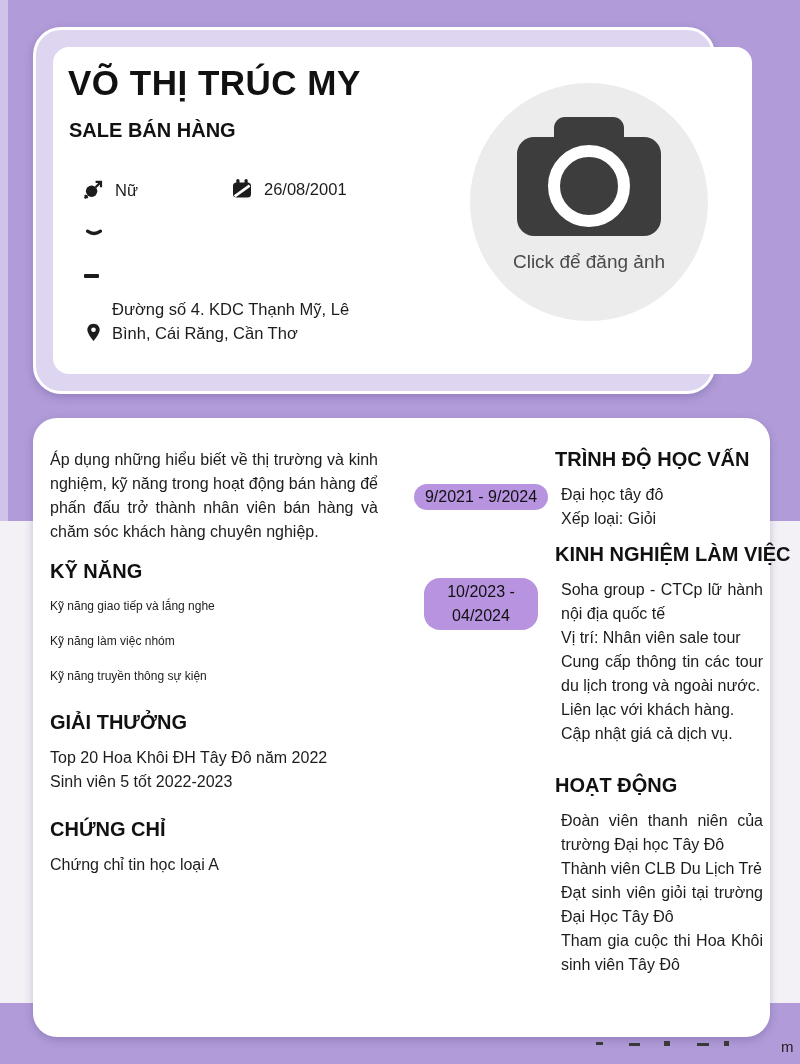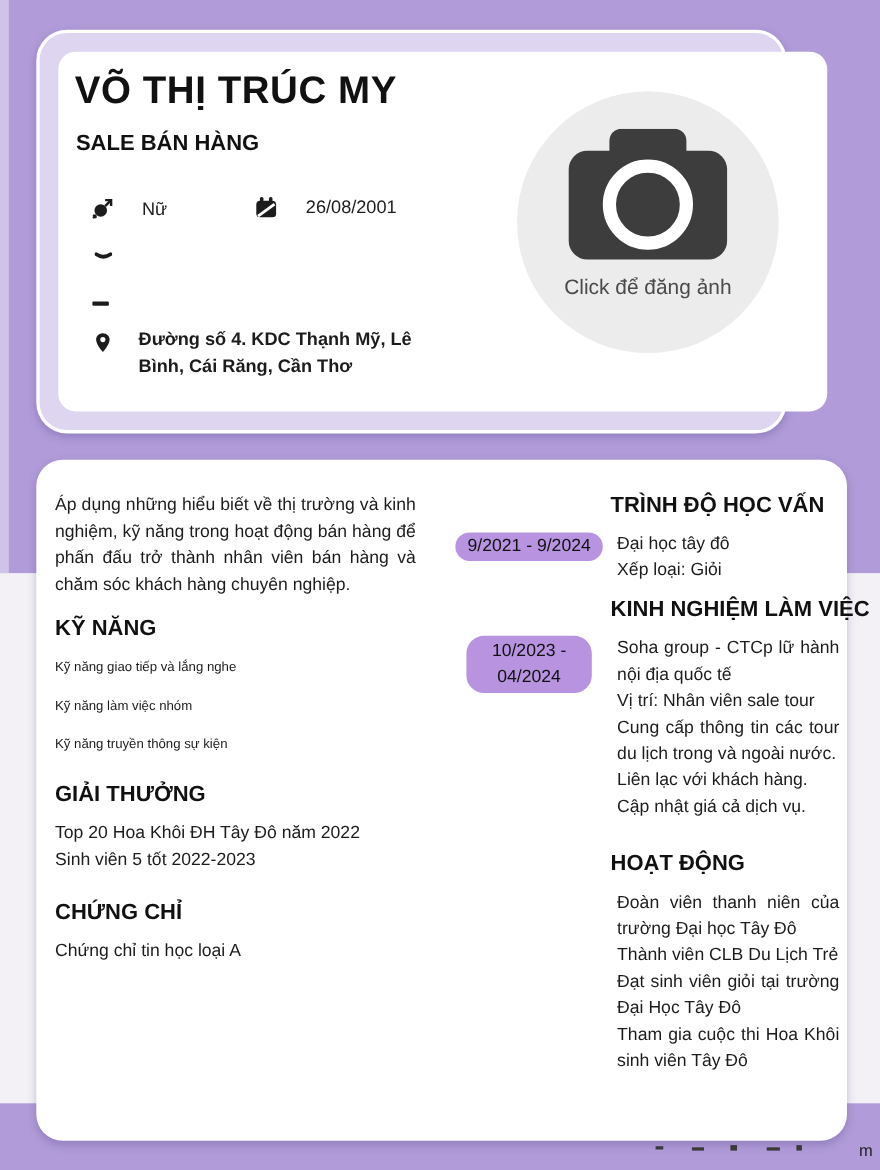--- a/index.html
+++ b/index.html
@@ -16,22 +16,22 @@
   .header-frame { position:absolute; left:33px; top:27px; width:682px; height:367px;
                   background:#ded6f1; border:3px solid #ffffff; border-radius:28px;
                   box-shadow:0 3px 8px rgba(60,40,110,0.25); }
   .header-card  { position:absolute; left:17px; top:17px; width:699px; height:327px;
                   background:#ffffff; border-radius:16px; }
 
   .name  { position:absolute; left:15px; top:16px; font-size:35px; font-weight:bold;
            letter-spacing:0.5px; color:#111; }
   .title { position:absolute; left:16px; top:72px; font-size:20px; font-weight:bold; color:#111; }
 
-  .info-item { position:absolute; display:flex; align-items:center; gap:25px; font-size:16.5px; }
-  .info-item.addr { align-items:flex-start;font-weight:bold; }
+  .info-item { position:absolute; display:flex; align-items:center; gap:11px; font-size:16.5px; }
+  .info-item.addr { align-items:flex-end; }
   .info-item .txt { line-height:24px; }
   .addr .txt { width:252px; }
   .ic { flex:none; display:inline-flex; }
 
   .email-line { width:15px; height:4px; background:#1c1c1c; border-radius:1px; }
 
   
   .photo { position:absolute; left:417px; top:36px; width:238px; height:238px;
            border-radius:50%; background:#ececec; cursor:pointer; }
   .photo svg { position:absolute; left:44px; top:34px; }

